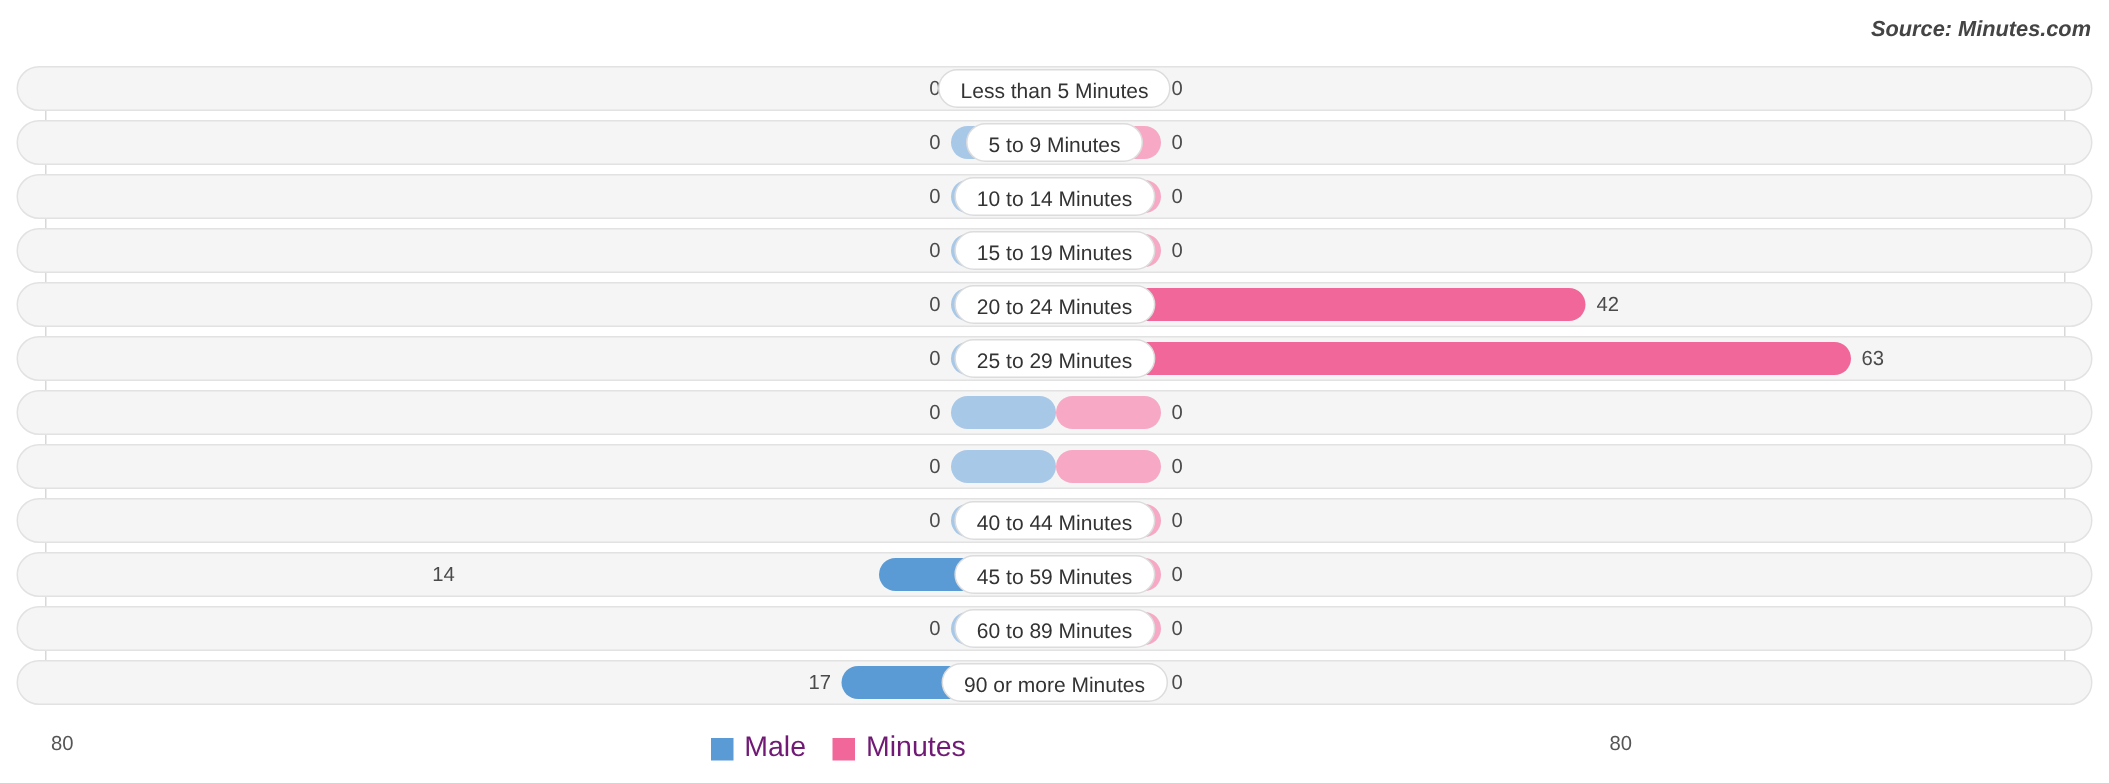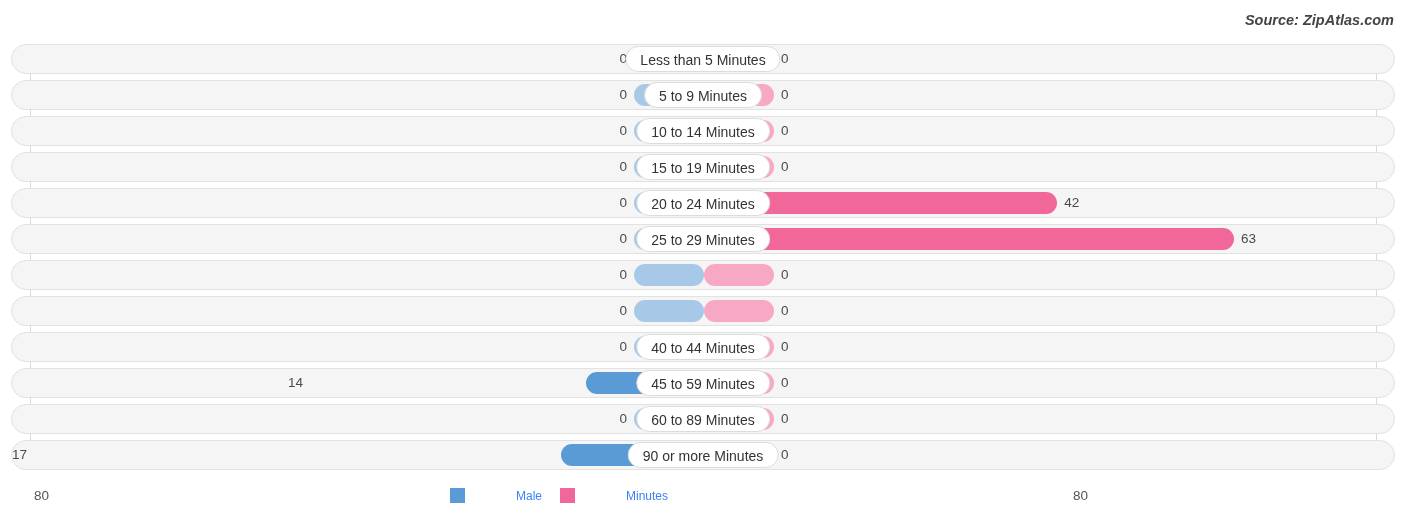--- a/index.html
+++ b/index.html
@@ -164,30 +164,29 @@
     display: flex;
     align-items: center;
     gap: 7px;
   }
   .legend-swatch {
     width: 15px;
     height: 15px;
     display: inline-block;
   }
   .legend-label {
-    font-size: 12px;
-    color: #3b82f6;
-    margin-left: 44px;
+    font-size: 19px;
+    color: #701a75;
   }
 </style>
 </head>
 <body>
 
 <div class="header">
-  <div class="source-note">Source: ZipAtlas.com</div>
+  <div class="source-note">Source: Minutes.com</div>
 </div>
 
 <div class="plot">
   <div class="axis-line left"></div>
   <div class="axis-line right"></div>
   <div class="rows" id="rows-container">
       <div class="row">
         <div class="bar male" style="background: rgb(168, 200, 232); width: 70px; left: 622px;"></div>
         <div class="bar female" style="background: rgb(247, 168, 196); width: 70px; left: 692px;"></div>
         <div class="val male-val" style="right: auto; left: 0px; width: 615px; text-align: right;">0</div>
@@ -258,21 +257,21 @@
       <div class="row">
         <div class="bar male" style="background: rgb(168, 200, 232); width: 70px; left: 622px;"></div>
         <div class="bar female" style="background: rgb(247, 168, 196); width: 70px; left: 692px;"></div>
         <div class="val male-val" style="right: auto; left: 0px; width: 615px; text-align: right;">0</div>
         <div class="val female-val" style="left: 769px; text-align: left;">0</div>
         <div class="cat-pill">60 to 89 Minutes</div>
       </div>
       <div class="row">
         <div class="bar male" style="background: rgb(91, 155, 213); width: 143.012px; left: 548.987px;"></div>
         <div class="bar female" style="background: rgb(247, 168, 196); width: 70px; left: 692px;"></div>
-        <div class="val male-val" style="right: auto; left: 0px; width: 541.987px; text-align: left;">17</div>
+        <div class="val male-val" style="right: auto; left: 0px; width: 541.987px; text-align: right;">17</div>
         <div class="val female-val" style="left: 769px; text-align: left;">0</div>
         <div class="cat-pill">90 or more Minutes</div>
       </div>
     </div>
 </div>
 
 <div class="footer">
   <div class="axis-tick left">80</div>
   <div class="axis-tick right">80</div>
   <div class="legend">

